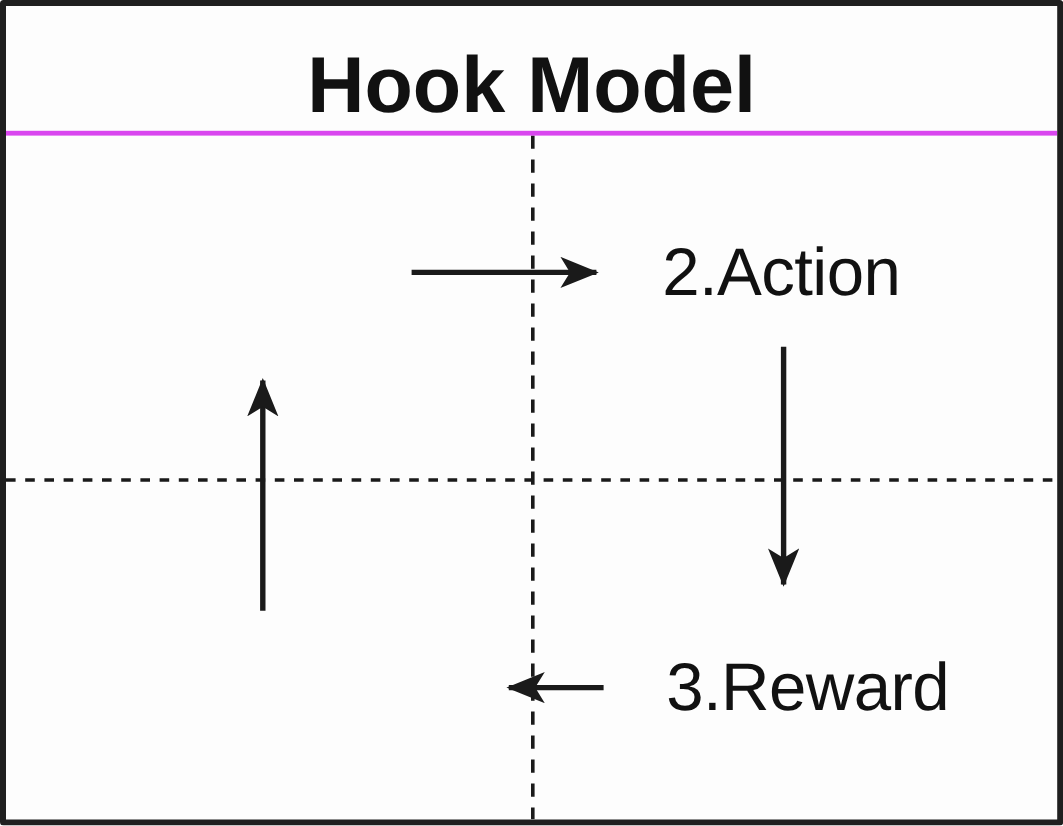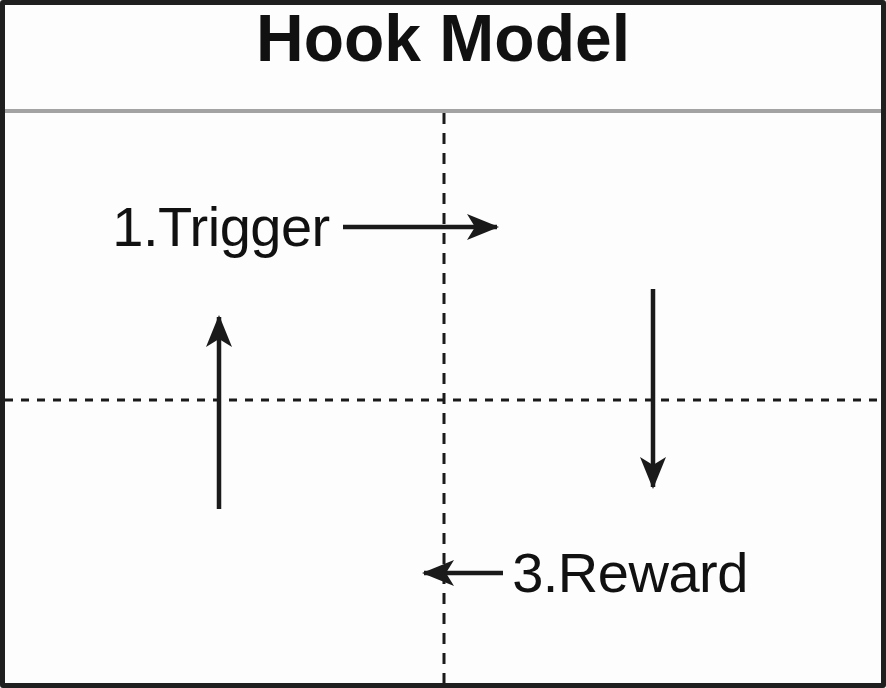--- a/index.html
+++ b/index.html
@@ -13,23 +13,23 @@
     width: 886px; height: 688px;
     background: #fdfdfd;
     border: 5px solid #1f1f1f;
     border-radius: 3px;
     overflow: hidden;
   }
   .header {
     position: absolute;
     left: 0; top: 0;
     width: 876px; height: 108px;
-    border-bottom: 4px solid #a3a3a3;
+    border-bottom: 4px solid #d946ef;
     display: flex;
-    align-items: flex-start;
+    align-items: flex-end;
     justify-content: center;
   }
   .title {
     font-size: 66px;
     font-weight: bold;
     color: #111111;
     letter-spacing: 0px;
     line-height: 1;
     padding-bottom: 6px;
   }
@@ -50,21 +50,21 @@
     font-size: 56px;
     font-weight: normal;
     color: #111111;
     line-height: 1;
     white-space: nowrap;
     letter-spacing: -0.5px;
   }
   .node-trigger    { left: 216px; top: 222px; }
   .node-action     { left: 646px; top: 222px; }
   .node-investment { left: 214px; top: 568px; }
-  .node-reward     { left: 625px; top: 568px; }
+  .node-reward     { left: 668px; top: 568px; }
 </style>
 </head>
 <body>
 
 <div class="frame">
 
   <div class="canvas">
     <svg class="lines-svg" viewBox="0 0 876 678" xmlns="http://www.w3.org/2000/svg">
       <defs>
         <marker id="arrowhead" markerUnits="userSpaceOnUse" markerWidth="34" markerHeight="28" refX="30" refY="13" orient="auto">
@@ -74,21 +74,21 @@
 
       <path d="M439 108 V678" fill="none" stroke="#1a1a1a" stroke-width="3" stroke-dasharray="11 9"></path>
       <path d="M0 395 H876" fill="none" stroke="#1a1a1a" stroke-width="3" stroke-dasharray="8 8"></path>
 
       <path d="M338 222 H492" fill="none" stroke="#1a1a1a" stroke-width="4.5" marker-end="url(#arrowhead)"></path>
       <path d="M648 284 V482" fill="none" stroke="#1a1a1a" stroke-width="4.5" marker-end="url(#arrowhead)"></path>
       <path d="M498 568 H419" fill="none" stroke="#1a1a1a" stroke-width="4.5" marker-end="url(#arrowhead)"></path>
       <path d="M214 504 V312" fill="none" stroke="#1a1a1a" stroke-width="4.5" marker-end="url(#arrowhead)"></path>
     </svg>
 
-    <div class="node node-trigger">1.Trigger</div>
+    <div class="node node-action">2.Action</div>
     <div class="node node-reward">3.Reward</div>
   </div>
 
   <div class="header">
     <div class="title">Hook Model</div>
   </div>
 
 </div>
 
 </body></html>

